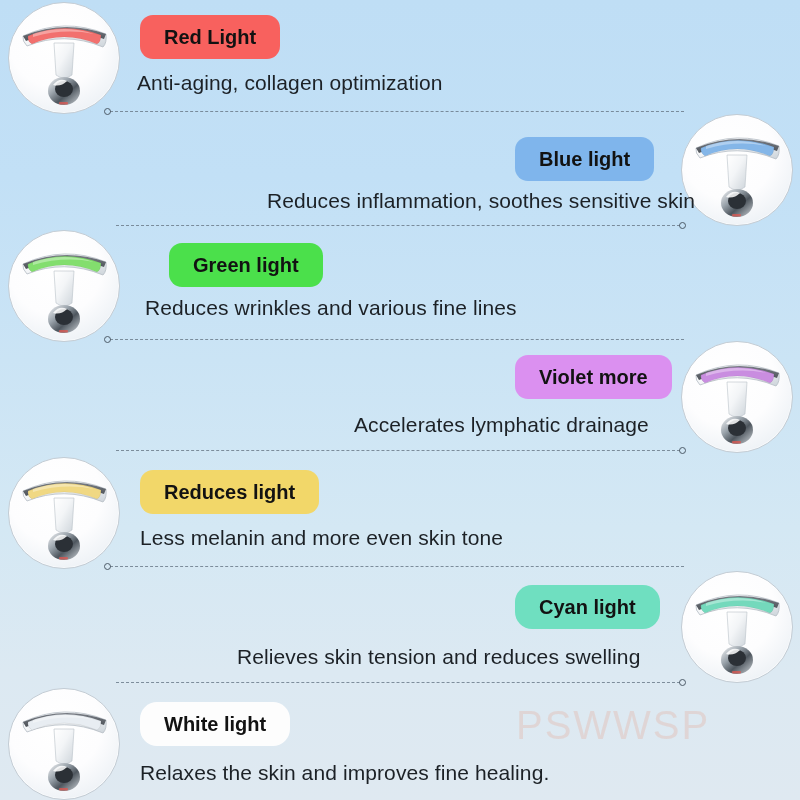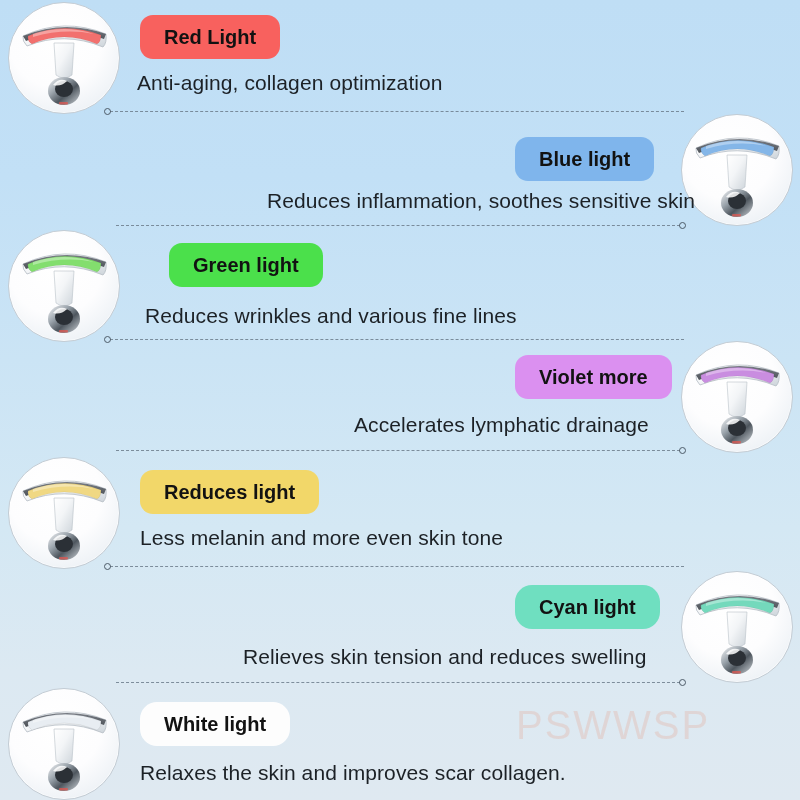--- a/index.html
+++ b/index.html
@@ -250,21 +250,21 @@
     <path d="M14,33 Q55,16 97,31 L95,36 Q55,21 17,38 Z" fill="url(#head-green)" opacity="0.9"></path>
 
     <path d="M19,33 Q55,18 92,32 Q92,39 88,41 Q55,27 23,41 Q18,38 19,33 Z" fill="url(#led-green)" stroke="rgba(0,0,0,0.12)" stroke-width="0.5"></path>
 
     <path d="M24,31 Q55,21 85,31 Q55,25 24,34 Z" fill="#ffffff" opacity="0.35"></path>
 
     <rect x="50" y="99" width="9" height="2.4" rx="1" fill="#e0564f" opacity="0.75"></rect>
   </svg>
         </div>
         <div class="badge" style="left: 149px; top: 243px; background: rgb(75, 224, 75); margin-left: 20px;">Green light</div>
-        <div class="desc" style="left: 145px; top: 304px;">Reduces wrinkles and various fine lines</div>
+        <div class="desc" style="left: 145px; top: 296px;">Reduces wrinkles and various fine lines</div>
         <div class="connector" style="left: 104px; top: 336px; width: 580px;">
           <div class="line" style="left: 6px; width: 574px;"></div>
           <div class="dot" style="left: 0px;"></div>
         </div>
       </div>
       <div class="row">
         <div class="photo" style="left: 681px; top: 341px;">
   <svg viewBox="0 0 110 110" xmlns="http://www.w3.org/2000/svg">
     <defs>
       <linearGradient id="body-violet" x1="0" y1="0" x2="1" y2="1">
@@ -397,21 +397,21 @@
     <path d="M14,33 Q55,16 97,31 L95,36 Q55,21 17,38 Z" fill="url(#head-cyan)" opacity="0.9"></path>
 
     <path d="M19,33 Q55,18 92,32 Q92,39 88,41 Q55,27 23,41 Q18,38 19,33 Z" fill="url(#led-cyan)" stroke="rgba(0,0,0,0.12)" stroke-width="0.5"></path>
 
     <path d="M24,31 Q55,21 85,31 Q55,25 24,34 Z" fill="#ffffff" opacity="0.35"></path>
 
     <rect x="50" y="99" width="9" height="2.4" rx="1" fill="#e0564f" opacity="0.75"></rect>
   </svg>
         </div>
         <div class="badge" style="left: 515px; top: 585px; background: rgb(111, 223, 192); border-radius: 17px;">Cyan light</div>
-        <div class="desc" style="left: 243px; top: 645px;">Relieves skin tension and reduces swelling</div>
+        <div class="desc" style="left: 237px; top: 645px;">Relieves skin tension and reduces swelling</div>
         <div class="connector" style="left: 116px; top: 679px; width: 570px;">
           <div class="line" style="left: 0px; width: 564px;"></div>
           <div class="dot" style="left: 563px;"></div>
         </div>
       </div>
       <div class="row">
         <div class="photo" style="left: 8px; top: 688px;">
   <svg viewBox="0 0 110 110" xmlns="http://www.w3.org/2000/svg">
     <defs>
       <linearGradient id="body-white" x1="0" y1="0" x2="1" y2="1">
@@ -446,17 +446,17 @@
     <path d="M14,33 Q55,16 97,31 L95,36 Q55,21 17,38 Z" fill="url(#head-white)" opacity="0.9"></path>
 
     <path d="M19,33 Q55,18 92,32 Q92,39 88,41 Q55,27 23,41 Q18,38 19,33 Z" fill="url(#led-white)" stroke="rgba(0,0,0,0.12)" stroke-width="0.5"></path>
 
     <path d="M24,31 Q55,21 85,31 Q55,25 24,34 Z" fill="#ffffff" opacity="0.35"></path>
 
     <rect x="50" y="99" width="9" height="2.4" rx="1" fill="#e0564f" opacity="0.75"></rect>
   </svg>
         </div>
         <div class="badge" style="left: 140px; top: 702px; background: rgb(253, 253, 253); border-radius: 17px;">White light</div>
-        <div class="desc" style="left: 140px; top: 761px;">Relaxes the skin and improves scar collagen.</div>
+        <div class="desc" style="left: 140px; top: 761px;">Relaxes the skin and improves fine healing.</div>
       </div>
     </div>
 
 </div>
 
 </body></html>

